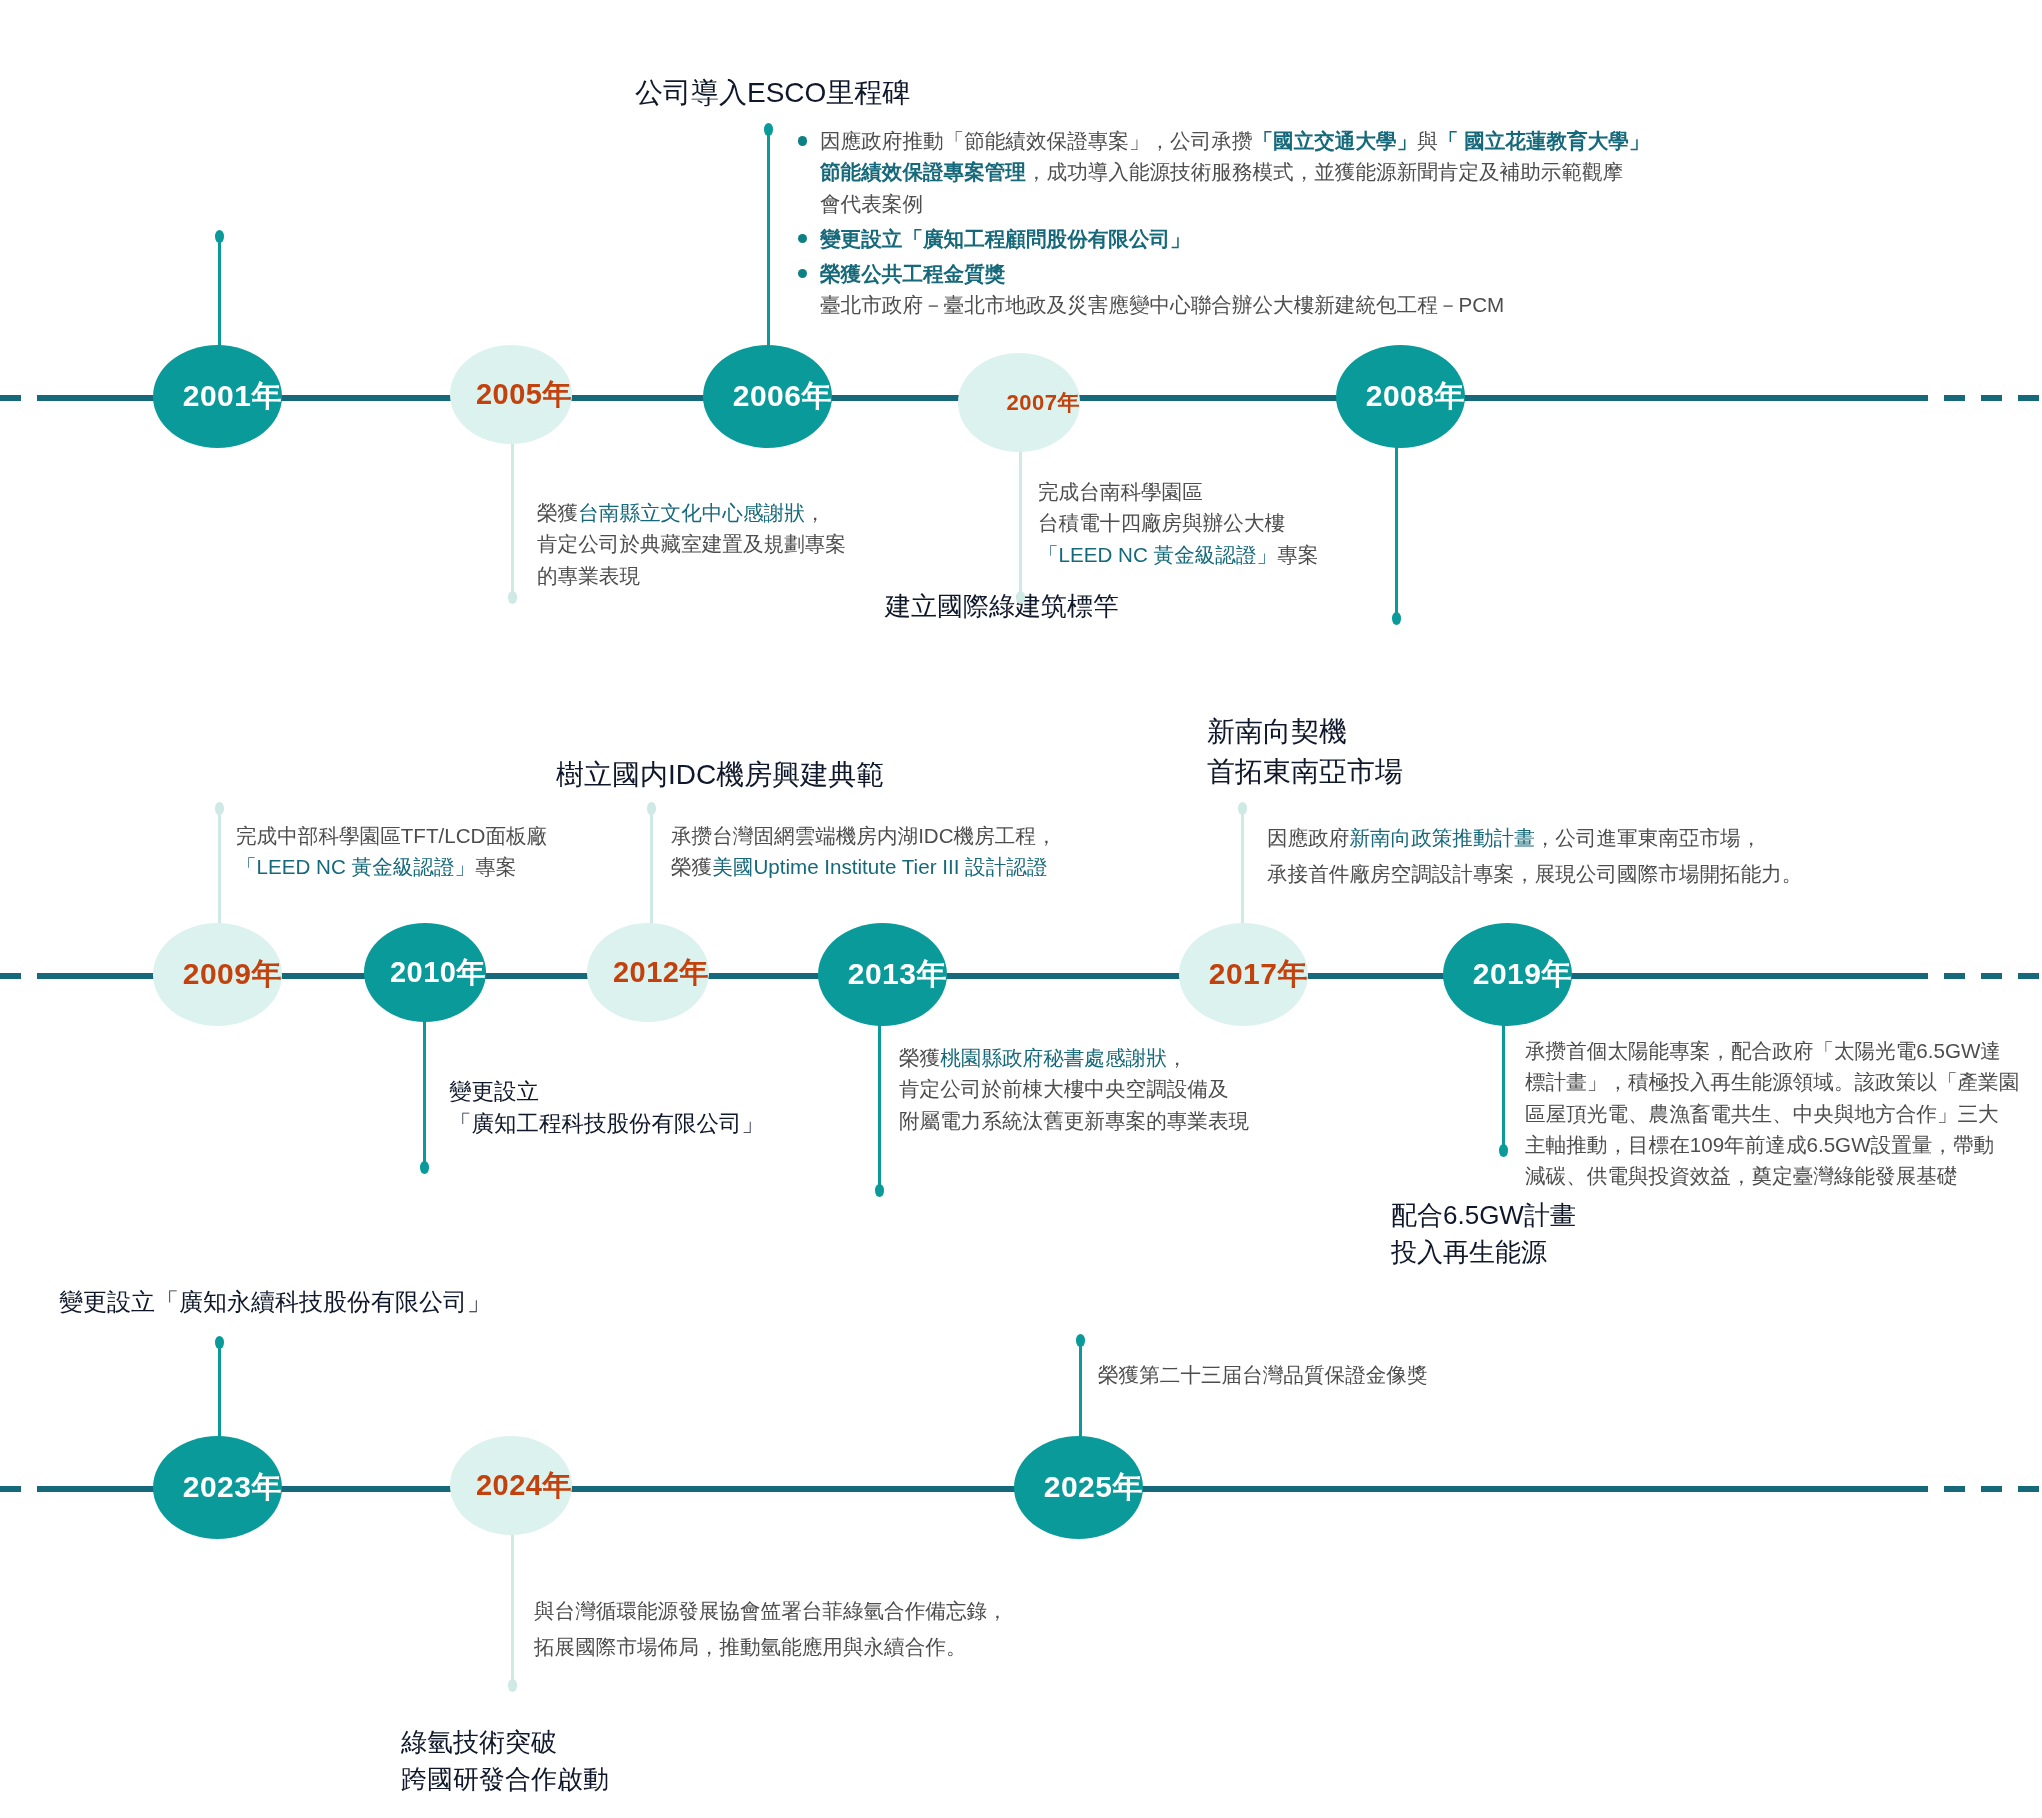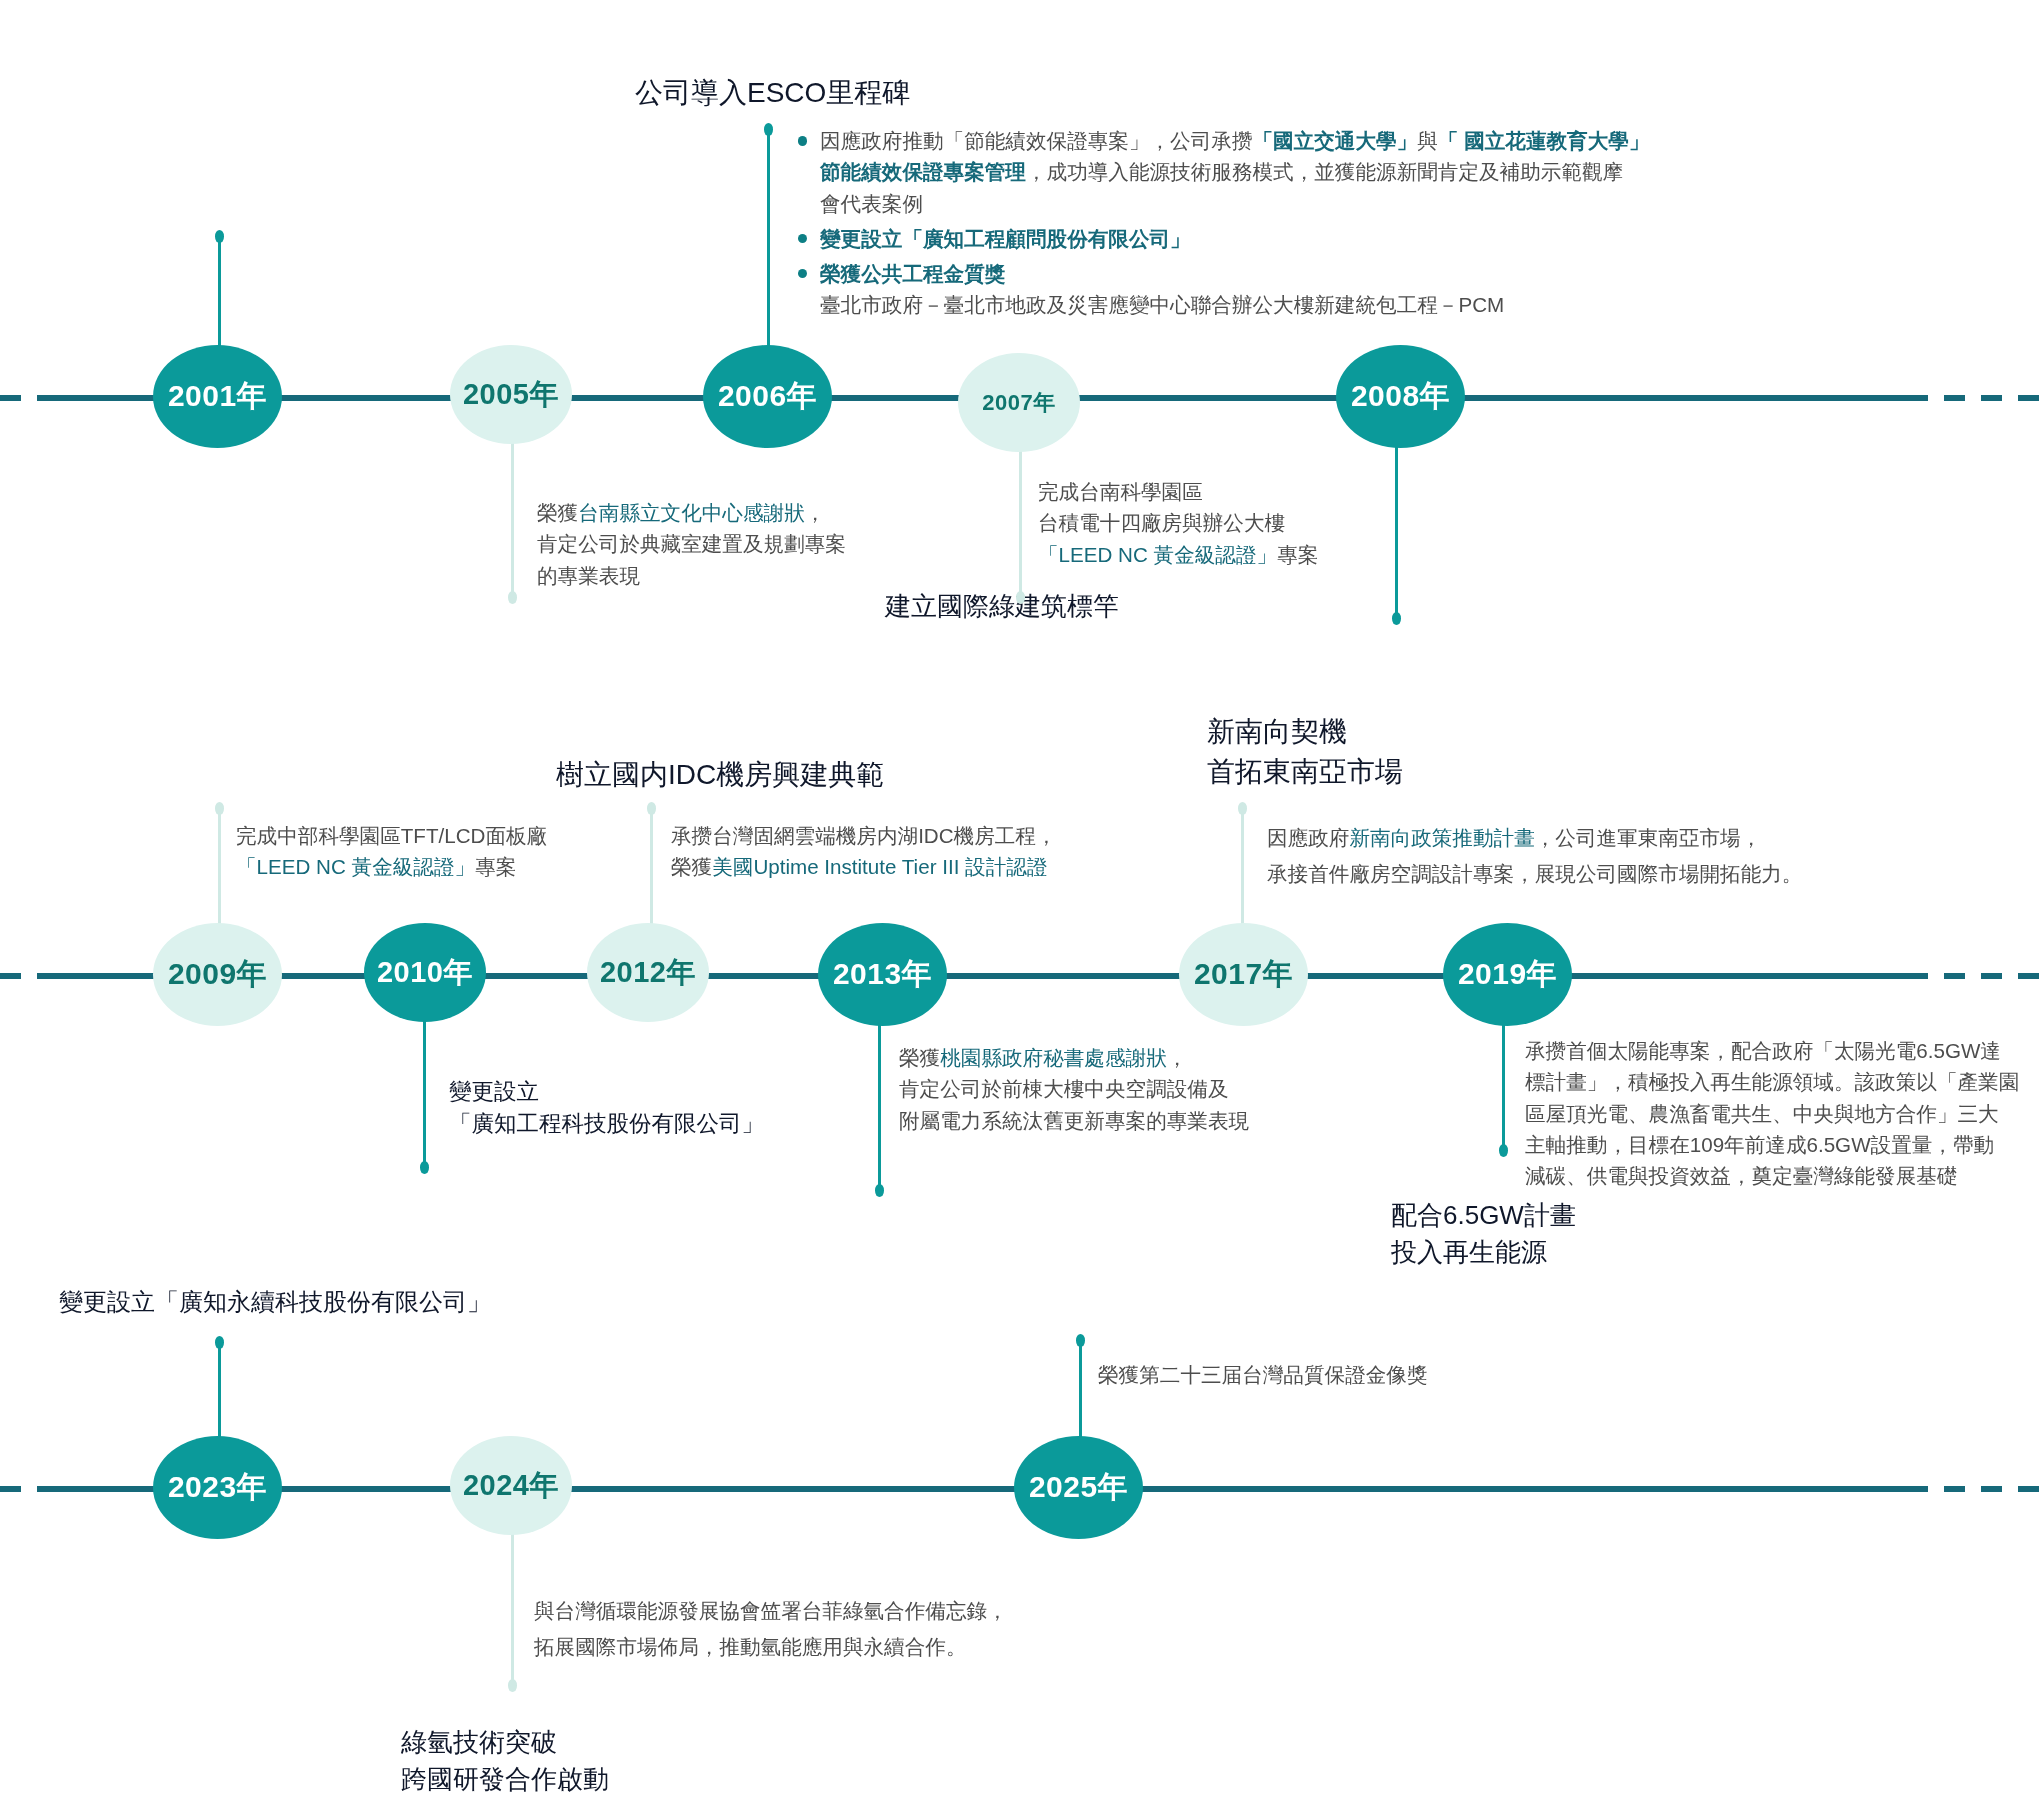--- a/index.html
+++ b/index.html
@@ -15,27 +15,27 @@
   .rail { position: absolute; height: 5.6px; background: #16697a; }
   .rail-dash {
     position: absolute; height: 5.6px;
     background-image: repeating-linear-gradient(to right, #16697a 0px, #16697a 20.6px, transparent 20.6px, transparent 37px);
   }
 
   
   .node {
     position: absolute;
     border-radius: 50%;
-    display: flex; align-items: center; justify-content: center;
+    display: flex; align-items: center; justify-content: flex-end;
     font-weight: bold;
     letter-spacing: 0.5px;
     z-index: 5;
   }
   .node.dark  { background: #0b9a9a; color: #ffffff; }
-  .node.light { background: #dcf2ee; color: #0f766e; }
+  .node.light { background: #dcf2ee; color: #c2410c; }
 
   
   .stem { position: absolute; width: 2.8px; z-index: 2; }
   .stem.dark  { background: #0b9a9a; }
   .stem.light { background: #cfe9e4; }
   .stem .knob {
     position: absolute; left: -3.3px; width: 9.4px; height: 13px;
     border-radius: 50%;
   }
   .stem.dark  .knob { background: #0b9a9a; }

